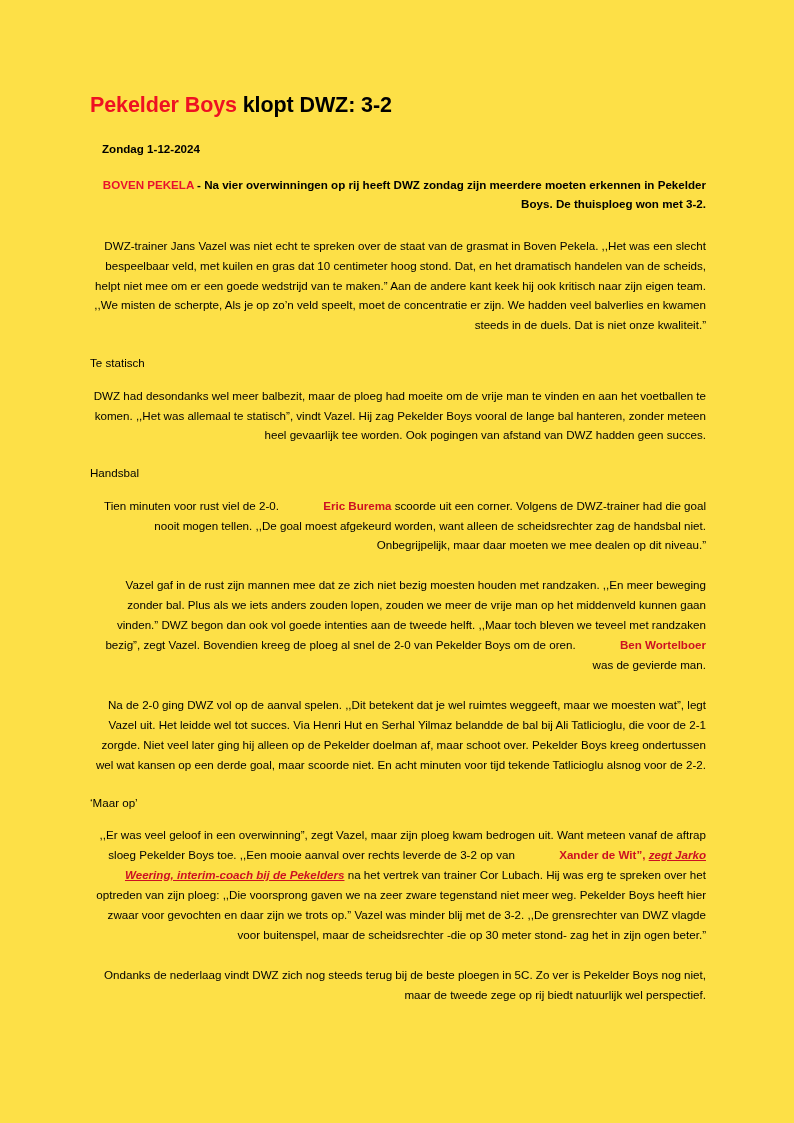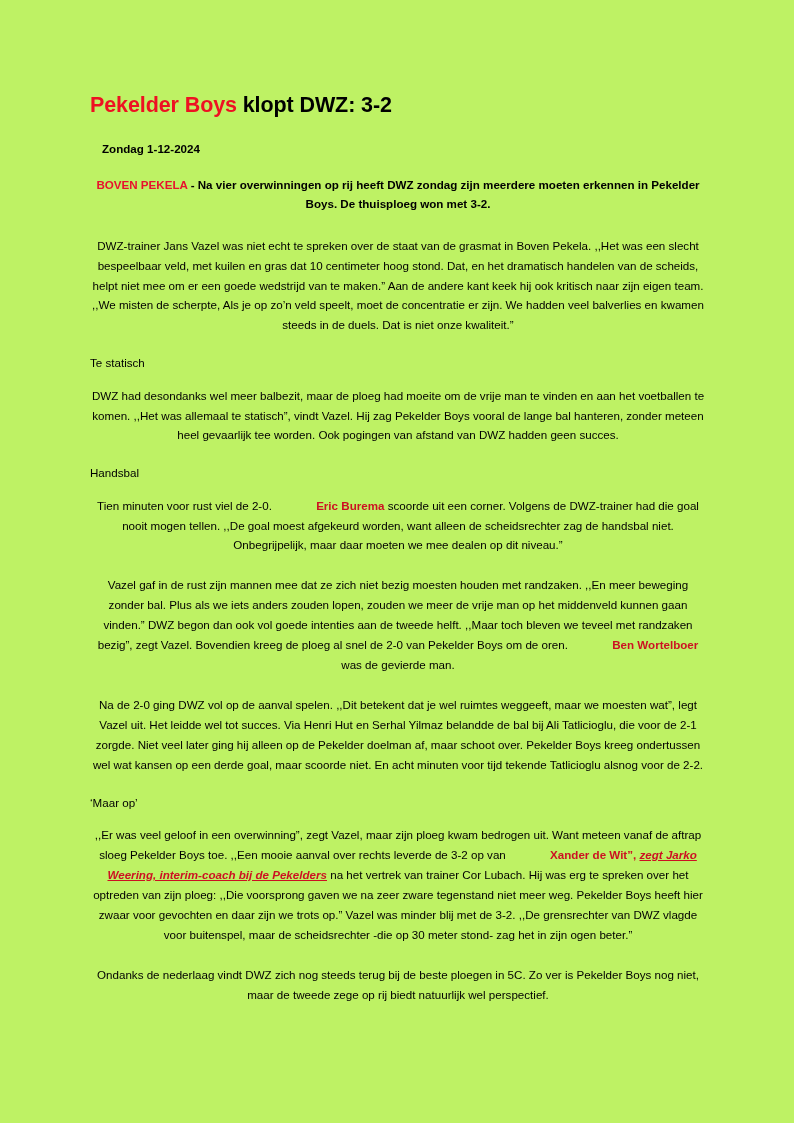--- a/index.html
+++ b/index.html
@@ -12,21 +12,21 @@
     height: 1123px;
     font-family: "Liberation Sans", sans-serif;
     color: #000000;
     -webkit-font-smoothing: antialiased;
   }
   .page {
     box-sizing: border-box;
     width: 794px;
     min-height: 1123px;
     padding: 92px 89px 60px 90px;
-    background: #bef264;
+    background: #fde047;
     position: relative;
   }
   .article {
     width: 616px;
   }
   h1.title {
     font-size: 21.5px;
     font-weight: bold;
     line-height: 1.25;
     margin: 0 0 22px 0;
@@ -40,37 +40,37 @@
     font-size: 11.6px;
     font-weight: bold;
     line-height: 1.4;
     margin: 0 0 19px 12px;
   }
   .lead {
     font-size: 11.6px;
     font-weight: bold;
     line-height: 1.62;
     margin: 0 0 22px 0;
-    text-align: center;
+    text-align: right;
   }
   .lead .place {
     color: #e8112d;
     font-weight: bold;
   }
   h2.subhead {
     font-size: 11.6px;
     font-weight: normal;
     line-height: 1.4;
     margin: 0 0 14px 0;
   }
   p.body {
     font-size: 11.6px;
     line-height: 1.72;
     margin: 0 0 20px 0;
-    text-align: center;
+    text-align: right;
   }
   p.body:last-child { margin-bottom: 0; }
   .name-red {
     color: #cc1122;
     font-weight: bold;
     padding-left: 41px;
   }
   .attrib-red {
     color: #cc1122;
     font-weight: bold;

